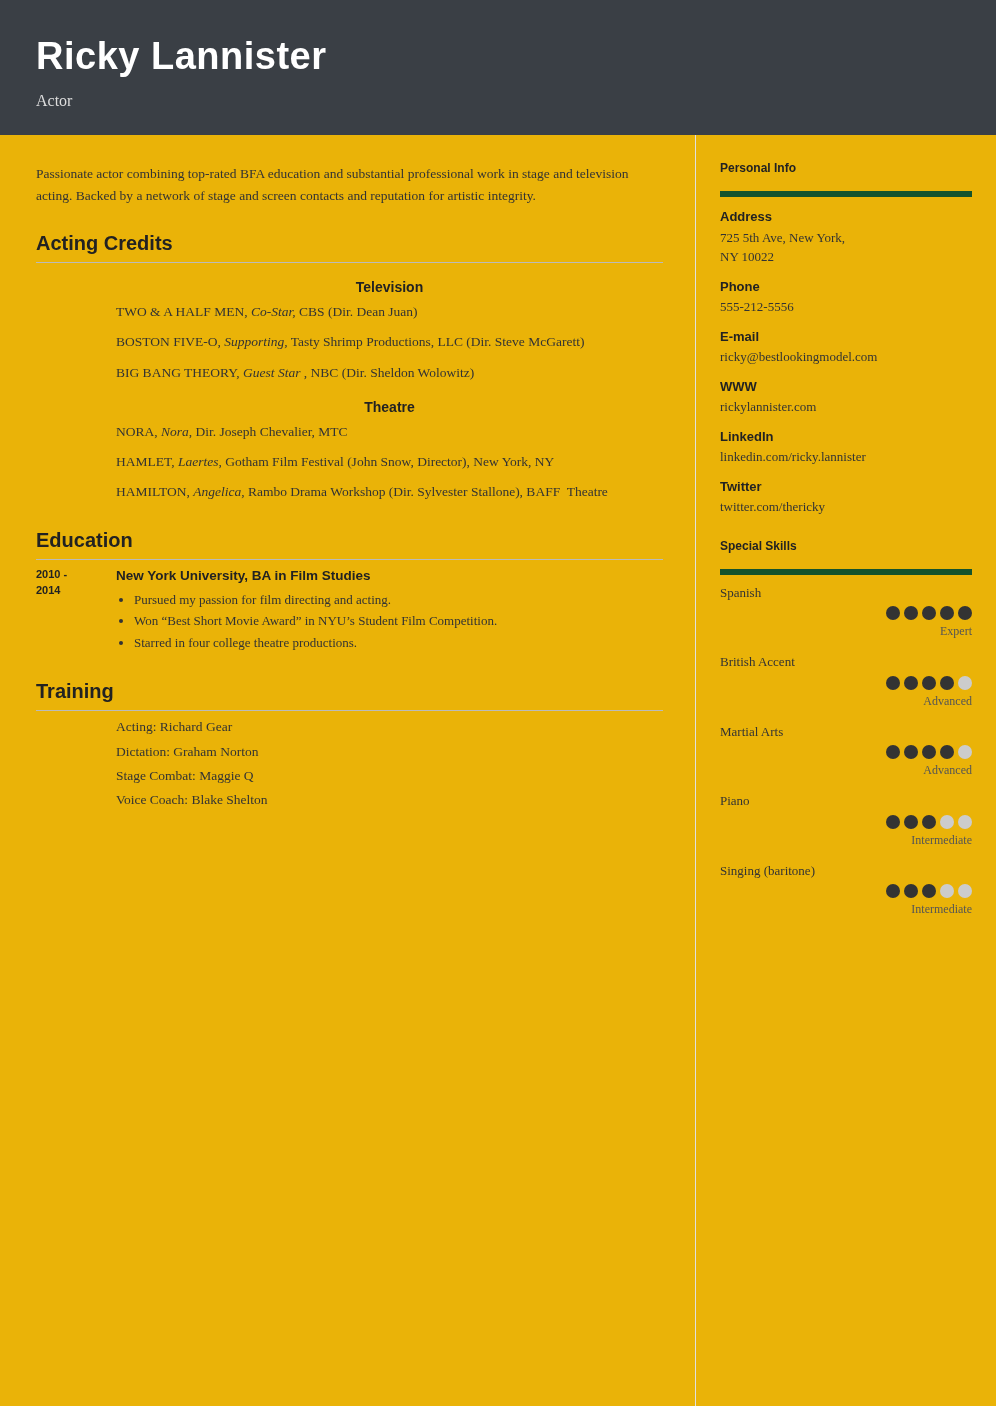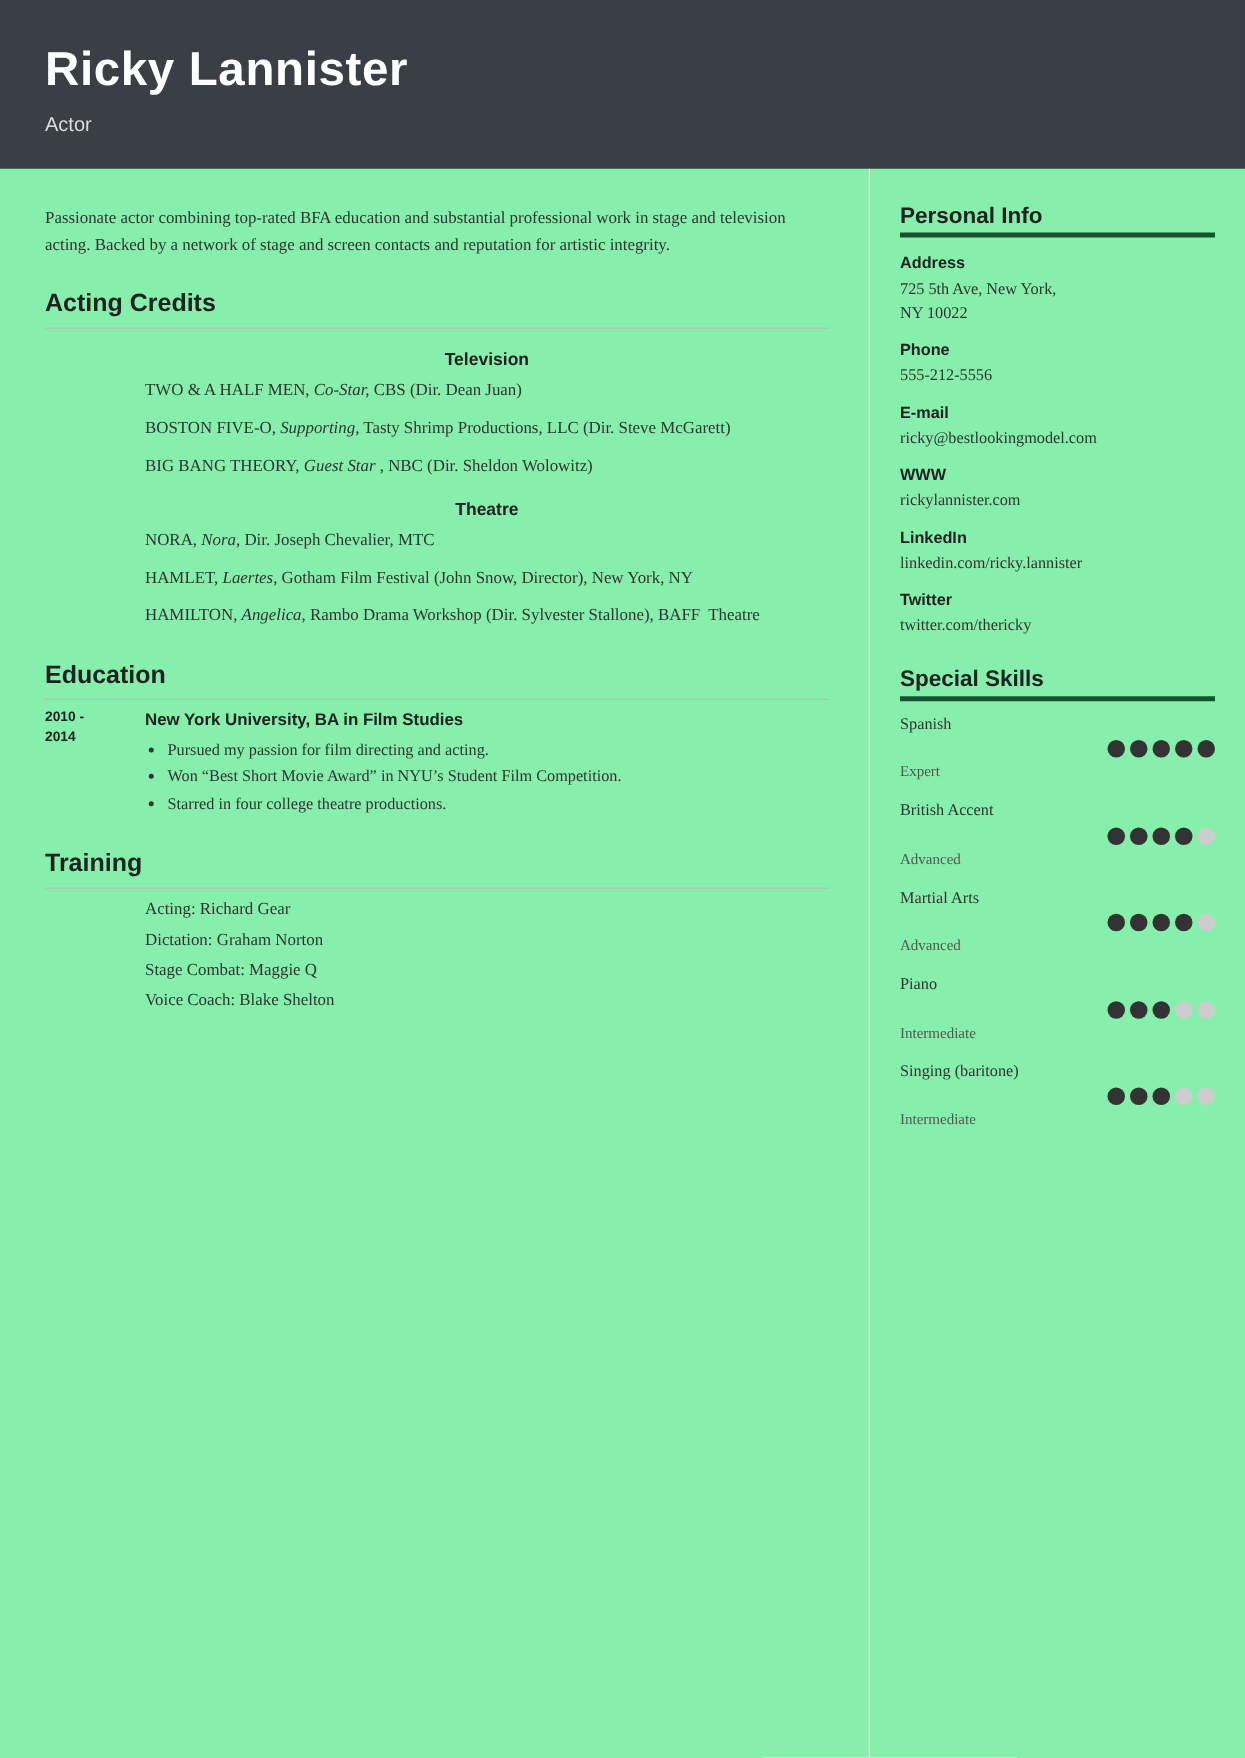--- a/index.html
+++ b/index.html
@@ -6,42 +6,42 @@
     body {
       font-family: Georgia, 'Times New Roman', serif;
       background: #fff;
       color: #222;
       font-size: 14px;
       line-height: 1.5;
     }
     .page {
       width: 996px;
       min-height: 1406px;
-      background: #86efac;
+      background: #eab308;
       display: flex;
       flex-direction: column;
     }
     
     .header {
       background: #3a3f45;
       color: #fff;
       padding: 28px 36px 22px 36px;
     }
     .header-name {
       font-size: 38px;
       font-weight: bold;
       letter-spacing: 0.5px;
       font-family: Arial, sans-serif;
     }
     .header-title {
       font-size: 16px;
       font-weight: normal;
       color: #ddd;
       margin-top: 4px;
-      font-family: Liberation Sans, sans-serif;
+      font-family: Liberation Serif, serif;
     }
     
     .body {
       display: flex;
       flex: 1;
     }
     
     .left-col {
       flex: 1;
       padding: 28px 32px 17px 36px;
@@ -121,27 +121,27 @@
     .edu-bullets li { margin-bottom: 2px; }
     
     .training-item {
       padding-left: 80px;
       font-size: 13.5px;
       color: #333;
       margin-bottom: 4px;
     }
     
     .right-section-title {
-      font-size: 18px;
+      font-size: 12px;
       font-weight: bold;
       font-family: Arial, sans-serif;
       color: #222;
       margin-bottom: 8px;
-      padding-bottom: 0;
-      border-bottom: 4px solid #14532d;
+      padding-bottom: 14px;
+      border-bottom: 6px solid #14532d;
     }
     .info-label {
       font-weight: bold;
       font-family: Arial, sans-serif;
       font-size: 13px;
       margin-top: 10px;
       margin-bottom: 1px;
     }
     .info-value {
       font-size: 13px;
@@ -166,21 +166,21 @@
     .skill-dot {
       width: 14px;
       height: 14px;
       border-radius: 50%;
     }
     .skill-dot.filled { background: #333; }
     .skill-dot.empty { background: #ccc; }
     .skill-level {
       font-size: 12px;
       color: #555;
-      text-align: left;
+      text-align: right;
       font-family: Liberation Serif, serif;
     }
     .right-section-block {
       margin-bottom: 20px;
     }
     em { font-style: italic; }
   </style>
 </head>
 <body>
 

